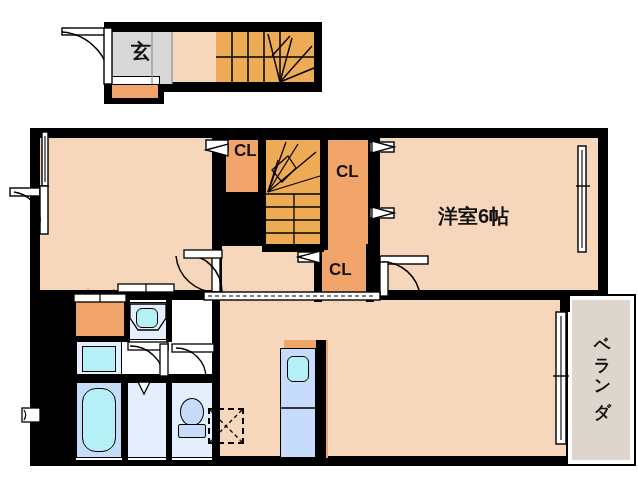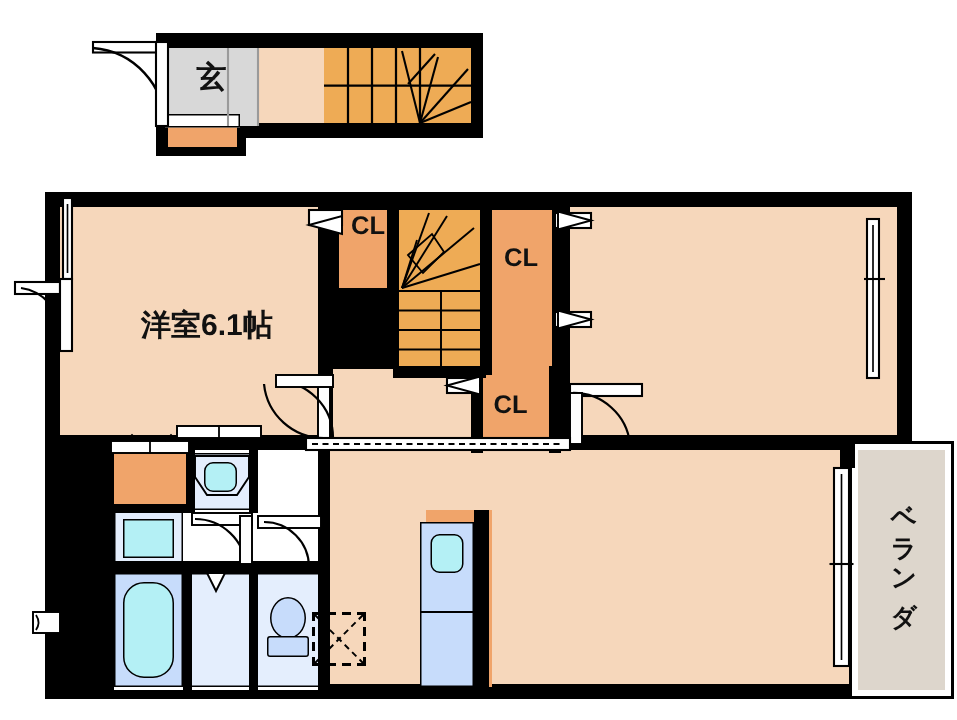--- a/index.html
+++ b/index.html
@@ -104,21 +104,21 @@
   <div class="wall" style="left:68px;top:336px;width:60px;height:6px;"></div>
   <div class="wall" style="left:68px;top:374px;width:148px;height:8px;"></div>
   <div class="wall" style="left:122px;top:374px;width:6px;height:86px;"></div>
   <div class="wall" style="left:166px;top:374px;width:6px;height:86px;"></div>
   <div class="wall" style="left:124px;top:298px;width:6px;height:44px;"></div>
   <div class="wall" style="left:166px;top:298px;width:6px;height:44px;"></div>
   <div class="wall" style="left:316px;top:340px;width:10px;height:120px;"></div>
   <div class="wall" style="left:560px;top:290px;width:10px;height:22px;"></div>
   <div class="wall" style="left:560px;top:290px;width:10px;height:14px;"></div>
 
-  <div class="label rmlabel" style="left:94px;top:203px;">洋室6.1帖</div>
+  <div class="label rmlabel" style="left:438px;top:203px;">洋室6帖</div>
   <div class="label vert" style="left:591px;top:325px;">ベランダ</div>
 
   <svg class="ov" viewBox="0 0 638 480">
 
     <g>
       <rect x="62" y="28" width="48" height="7" fill="#fff" stroke="#000" stroke-width="1.4"></rect>
       <path d="M62 32 A 52 52 0 0 1 110 84" fill="none" stroke="#000" stroke-width="1.6"></path>
       <rect x="104" y="28" width="8" height="56" fill="#fff" stroke="#000" stroke-width="1.4"></rect>
     </g>
 

